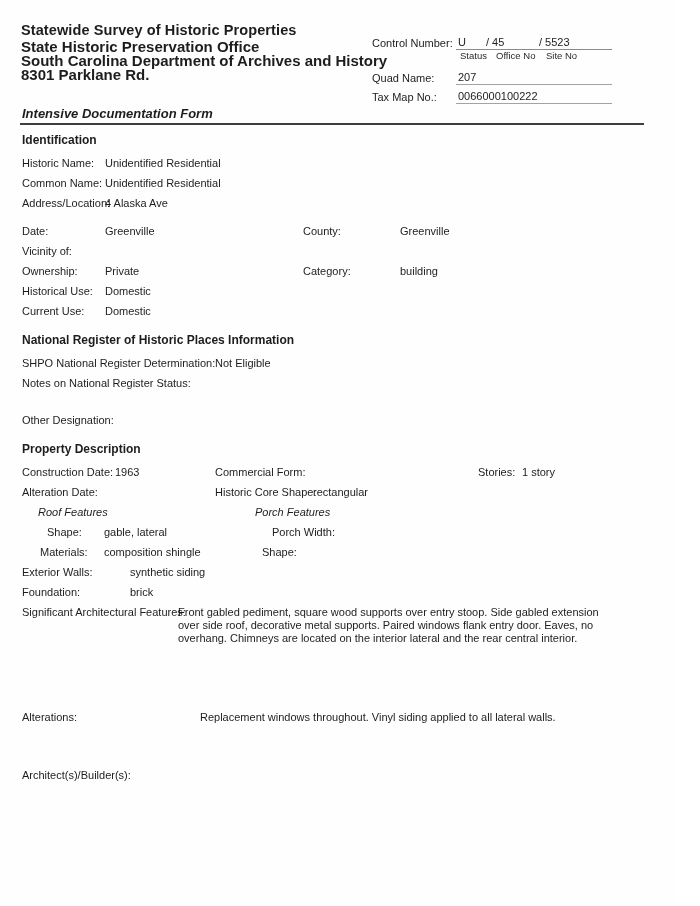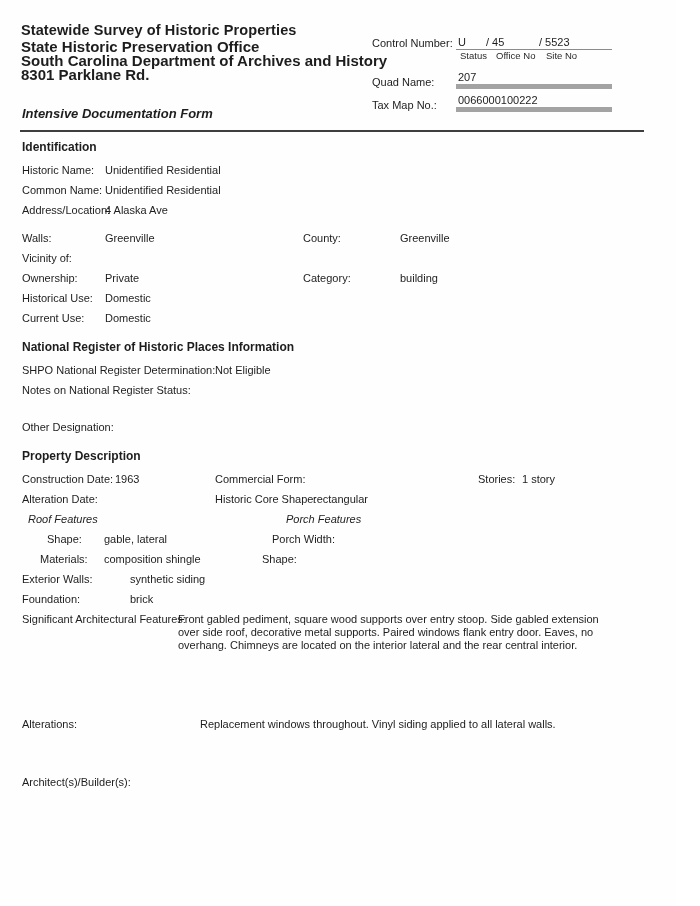--- a/index.html
+++ b/index.html
@@ -11,31 +11,31 @@
   }
   
   .header { position:relative; height:102px; padding-top:22px; }
   .header-left { margin-left:21px; }
   .title { font-size:14.5px; font-weight:bold; line-height:16px; margin-bottom:2px; letter-spacing:.1px; }
   .org { font-size:15px; font-weight:bold; line-height:14px; }
   .addr-row { display:flex; gap:24px; }
   .header-right { position:absolute; left:372px; top:36px; width:250px; font-size:11px; }
   .ctl-row { display:flex; align-items:flex-end; }
   .ctl-label { width:84px; flex:none; line-height:13px; white-space:nowrap; }
-  .ctl-field { width:156px; border-bottom:5px solid #a3a3a3; padding-left:2px; line-height:13px; }
+  .ctl-field { width:156px; border-bottom:1px solid #a3a3a3; padding-left:2px; line-height:13px; }
   .ctl-values { display:flex; width:156px; border-bottom:1px solid #8b8b8b; line-height:13px; padding-left:2px; }
   .seg1 { width:28px; flex:none; }
   .seg2 { width:53px; flex:none; }
   .ctl-subs { display:flex; width:156px; margin-left:86px; font-size:9.5px; color:#2a2a2a; line-height:12px; padding-left:2px; }
   .sub1 { width:36px; flex:none; }
   .sub2 { width:50px; flex:none; }
   .quad-row { margin-top:9px; }
   .tax-row { margin-top:5px; }
   
-  .form-title-wrap { margin:4px 32px 0 20px; border-bottom:2px solid #3e3e3e; padding-bottom:9px; }
+  .form-title-wrap { margin:4px 32px 0 20px; border-bottom:2px solid #3e3e3e; padding-bottom:2px; }
   .form-title { font-size:13px; font-weight:bold; font-style:italic; line-height:15px; padding-left:2px; }
   
   .content { margin-left:22px; margin-right:30px; font-size:11px; }
   .section-heading { font-size:12px; font-weight:bold; line-height:14px; margin-bottom:10px; }
   .mt8  { margin-top:8px; }
   .mt15 { margin-top:15px; }
   .mt24 { margin-top:24px; }
   .mt66 { margin-top:66px; }
   .mt45 { margin-top:45px; }
   .row { display:flex; line-height:13px; margin-bottom:7px; align-items:flex-start; }
@@ -52,21 +52,21 @@
   .w178 { width:178px; }
   .w158v{ width:158px; }
   .w188 { width:188px; }
   .w193 { width:193px; }
   .w198 { width:198px; }
   .w217 { width:217px; }
   .w263 { width:263px; }
   .w44  { width:44px; }
   .w57  { width:57px; }
   .w64  { width:64px; }
-  .ind16 { margin-left:6px;gap:41px; }
+  .ind16 { margin-left:16px; }
   .ind18 { margin-left:18px; }
   .ind25 { margin-left:25px; }
   .italic { font-style:italic; }
   .block { white-space:normal; width:445px; line-height:13px; }
   .block-alt { white-space:normal; width:430px; line-height:13px; }
 </style>
 </head>
 <body>
 
 <div class="page">
@@ -119,21 +119,21 @@
     <div class="row">
       <span class="lbl w83">Common Name:</span>
       <span class="val">Unidentified Residential</span>
     </div>
     <div class="row">
       <span class="lbl w83">Address/Location:</span>
       <span class="val">4 Alaska Ave</span>
     </div>
 
     <div class="row mt15">
-      <span class="lbl w83">Walls:</span>
+      <span class="lbl w83">Date:</span>
       <span class="val w198">Greenville</span>
       <span class="lbl w97">County:</span>
       <span class="val">Greenville</span>
     </div>
     <div class="row">
       <span class="lbl w83">Vicinity of:</span>
       <span class="val"></span>
     </div>
 
     <div class="row" style="margin-top:4px;">

